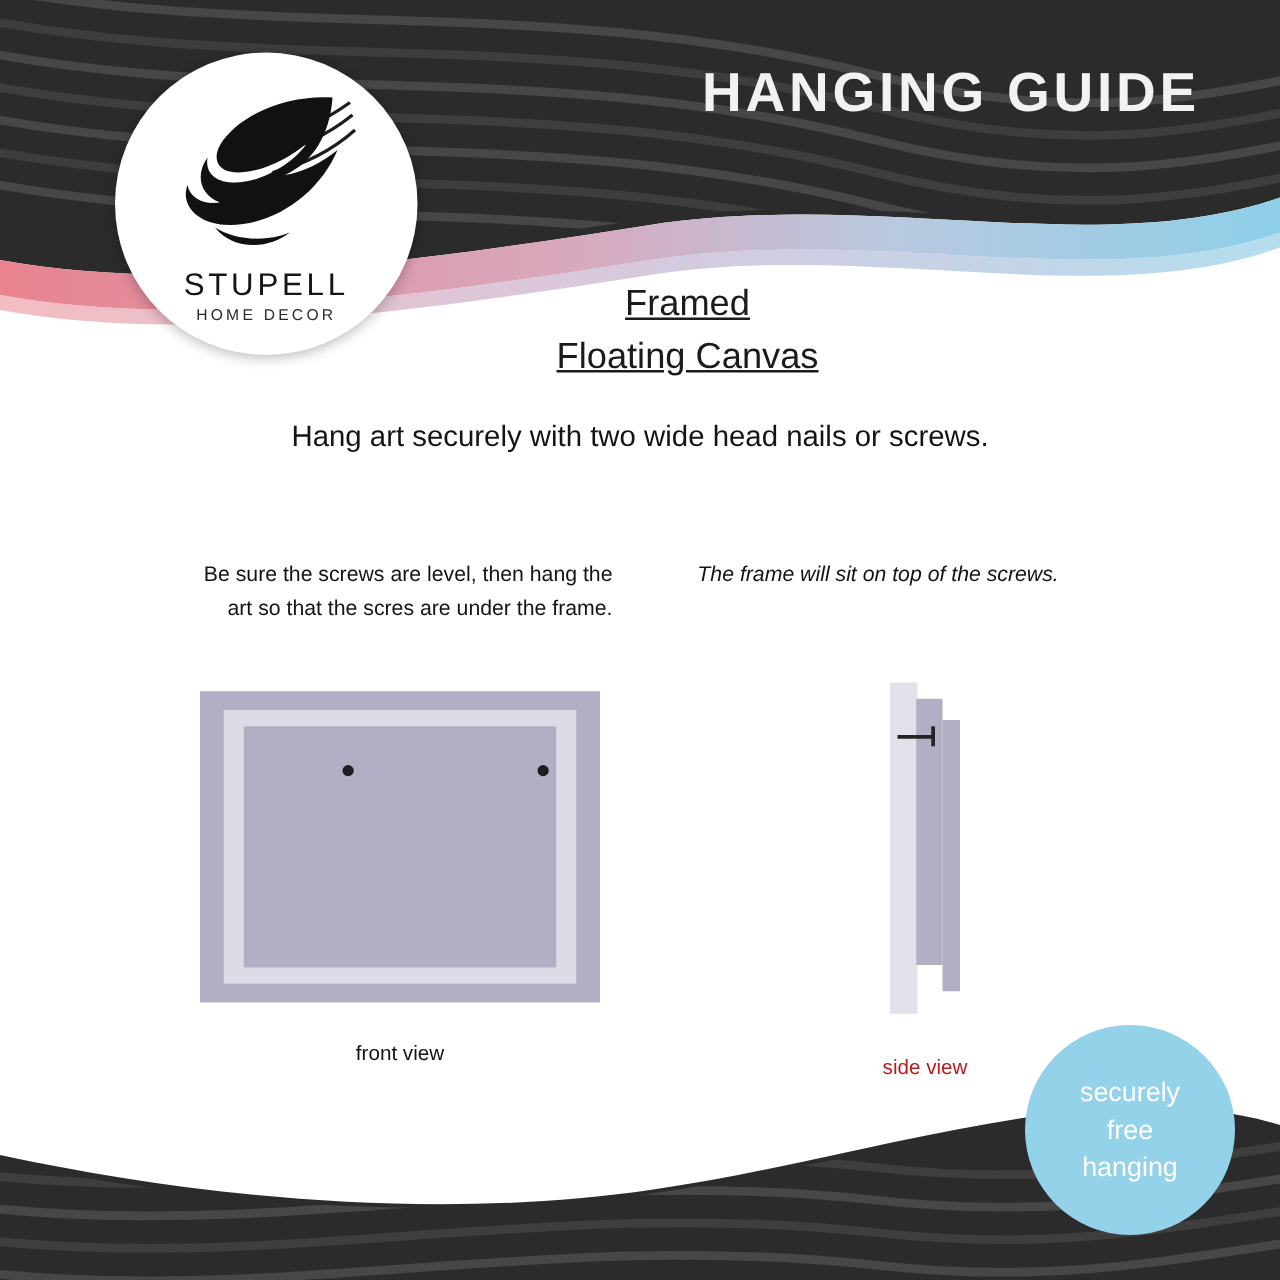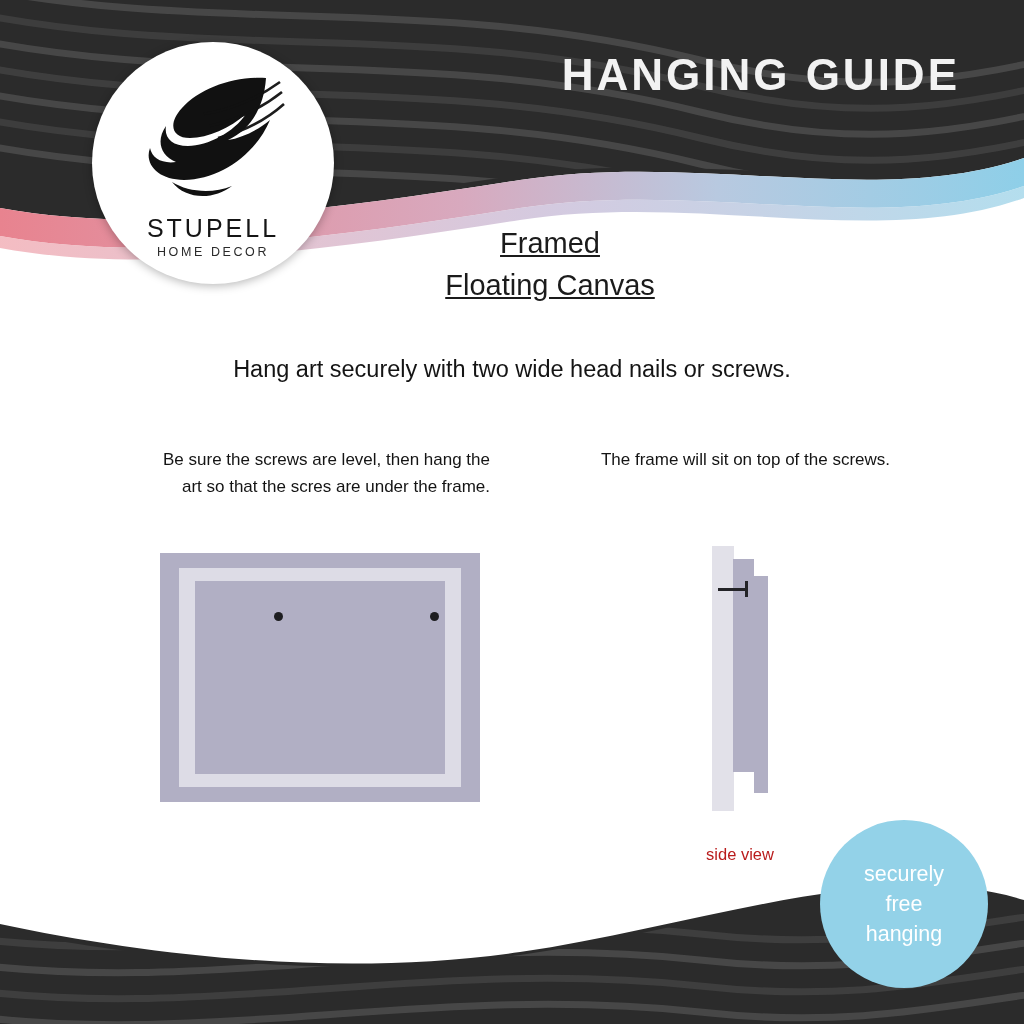--- a/index.html
+++ b/index.html
@@ -98,40 +98,40 @@
 
   
   .main-instruction {
     position: absolute;
     left: 62px;
     top: 336px;
     width: 900px;
     text-align: center;
     font-size: 23.5px;
     color: #141414;
-    margin-top: 20px;
   }
 
   
   .caption {
     position: absolute;
     text-align: right;
     font-size: 17px;
     line-height: 27px;
     color: #141414;
   }
   .caption-left {
     left: 150px;
     top: 446px;
     width: 340px;
   }
   .caption-right {
-    left: 600px;
+    left: 557px;
     top: 446px;
     width: 290px;
+    font-style: italic;
   }
 
   
   .front-frame {
     position: absolute;
     left: 160px;
     top: 553px;
     width: 320px;
     height: 249px;
     background: #b1afc4;
@@ -326,20 +326,21 @@
   <div class="caption caption-right">The frame will sit on top of the screws.</div>
 
   <div class="front-frame">
     <div class="front-mat">
       <div class="front-canvas">
         <div class="screw-dot left"></div>
         <div class="screw-dot right"></div>
       </div>
     </div>
   </div>
+  <div class="front-label">front view</div>
 
   <div class="side-wall"></div>
   <div class="side-frame"></div>
   <div class="side-canvas"></div>
   <div class="side-screw-shaft"></div>
   <div class="side-screw-head"></div>
   <div class="side-label">side view</div>
 
   <div class="hw-badge">
     <div>

